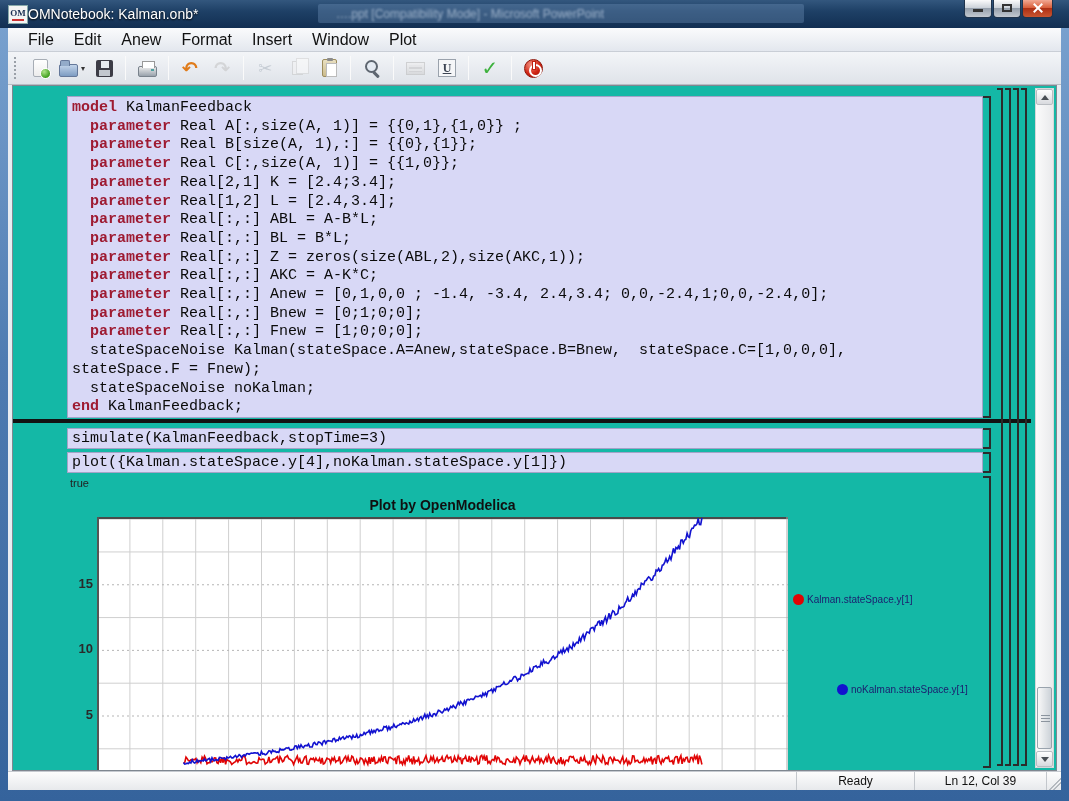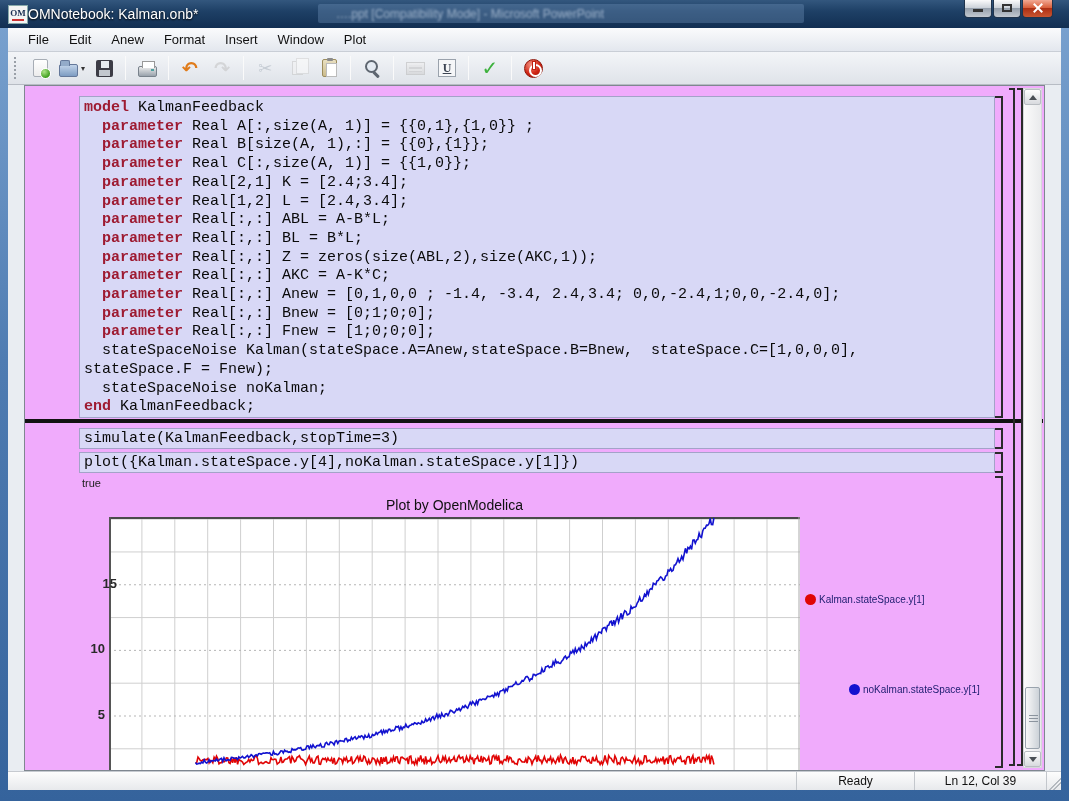--- a/index.html
+++ b/index.html
@@ -34,21 +34,21 @@
   .win-btn .g-x1 { transform:translateX(5px) rotate(45deg); }
   .win-btn .g-x2 { transform:translateX(5px) rotate(-45deg); }
 
   
   .content { position:absolute; left:8px; top:28px; width:1053px; height:762px;
              background:#e9edf2; display:flex; flex-direction:column; }
 
   .menubar { height:24px; background:linear-gradient(180deg,#fafbfc,#e3e7ee);
              border-bottom:1px solid #c9ced6; display:flex; align-items:center;
              padding-left:10px; }
-  .menu-item { font-size:13px; color:#111; padding:3px 10px; cursor:default; }
+  .menu-item { font-size:16px; color:#111; padding:3px 10px; cursor:default; }
 
   .toolbar { height:33px; background:linear-gradient(180deg,#f3f5f8,#dfe3e9);
              border-bottom:1px solid #b7bcc4; display:flex; align-items:center; padding-left:4px; }
   .tgrip { width:4px; height:22px; border-left:2px dotted #9aa0a8; margin:0 6px 0 2px; }
   .tb-btn { width:30px; height:26px; border:1px solid transparent; border-radius:3px;
             display:flex; align-items:center; justify-content:center; background:transparent; margin:0 1px; }
   .tsep { width:1px; height:24px; background:#c3c8cf; border-right:1px solid #fafafa; margin:0 5px; }
   .glyph { font-family:"DejaVu Sans", sans-serif; }
 
   .i-new { position:relative; width:15px; height:18px; background:linear-gradient(#fff,#ececec);
@@ -96,33 +96,33 @@
   .g-check { font-size:20px; font-weight:bold; color:#3db13d; line-height:1; }
   .i-stop { position:relative; width:19px; height:19px; border-radius:50%; border:1px solid #8e1408;
            background:radial-gradient(circle at 35% 28%,#f29383,#d02312 55%,#8e1408 100%); }
   .i-stop::before { content:""; position:absolute; top:4px; left:4px; width:9px; height:9px;
            border:2px solid #fff; border-radius:50%; }
   .i-stop::after { content:""; position:absolute; top:2px; left:8px; width:2px; height:7px;
            background:#fff; box-shadow:0 0 0 1px #c02010; }
   .dim { opacity:.55; }
 
   
-  .notebook { position:relative; flex:1; margin:0 16px; background:#f0abfc;
+  .notebook { position:relative; flex:1; margin:0 4px; background:#14b8a6;
               border:1px solid #7f8790; overflow:hidden; }
   .cell { position:absolute; left:54px; width:916px; background:#d8d8f6;
           border:1px solid #a3a3c8; font:15px/18.7px "Liberation Mono","DejaVu Sans Mono",monospace;
           color:#0a0a0a; white-space:pre; overflow:hidden; }
   .cell.code { top:10px; height:322px; padding:2px 4px; }
   .cell.oneline { height:21px; padding:1px 4px; }
   .kw { color:#9e1b32; font-weight:bold; }
   .group-divider { position:absolute; left:0; top:333px; width:1018px; height:4px; background:#121212; }
   .output-text { position:absolute; left:57px; top:391px; font-size:11px; color:#222; }
 
   .plot-title { position:absolute; left:84px; top:411px; width:691px; text-align:center;
-                font-size:14px; font-weight:normal; color:#101010; }
+                font-size:14px; font-weight:bold; color:#101010; }
   #plot-svg { position:absolute; left:84px; top:431px; background:#fff; }
   .ytick { position:absolute; width:40px; text-align:right; font-size:13px; font-weight:bold; color:#2a2a2a; }
   .legend-item { position:absolute; left:780px; display:flex; align-items:center; }
   .legend-dot { width:11px; height:11px; border-radius:50%; margin-right:3px; }
   .legend-label { font-size:10px; color:#1c1c6e; }
 
   .cellbracket { position:absolute; left:970px; width:8px;
                  border:2px solid #2b2b2b; border-left:none; }
   .rail { position:absolute; width:6px; top:2px; height:678px;
           border:2px solid #2b2b2b; border-left:none; }
@@ -285,21 +285,21 @@
           <line x1="0" y1="67.75999999999999" x2="691" y2="67.75999999999999" stroke="#b5b5b5" stroke-width="1" stroke-dasharray="2 3"></line>
           <line x1="0" y1="34.94999999999999" x2="691" y2="34.94999999999999" stroke="#cfcfcf" stroke-width="1"></line>
           <line x1="0" y1="2.1399999999999864" x2="691" y2="2.1399999999999864" stroke="#cfcfcf" stroke-width="1"></line>
           <line x1="0" y1="1" x2="691" y2="1" stroke="#4a4a4a" stroke-width="2"></line>
           <line x1="1" y1="0" x2="1" y2="253" stroke="#555555" stroke-width="2"></line>
           <line x1="690" y1="0" x2="690" y2="253" stroke="#aaaaaa" stroke-width="1"></line>
           <path d="M86.5 245.9L87.7 245.8L89.0 240.1L90.2 241.6L91.4 243.6L92.7 244.1L93.9 242.7L95.2 242.5L96.4 242.6L97.6 242.6L98.9 241.5L100.1 245.8L101.3 243.4L102.6 243.9L103.8 245.7L105.1 240.2L106.3 242.4L107.5 239.0L108.8 241.7L110.0 246.8L111.2 245.8L112.5 245.7L113.7 243.4L115.0 244.9L116.2 243.8L117.4 240.8L118.7 240.9L119.9 245.8L121.1 246.5L122.4 241.3L123.6 245.9L124.9 240.7L126.1 245.7L127.3 240.2L128.6 247.3L129.8 242.4L131.0 243.6L132.3 244.0L133.5 245.1L134.8 247.5L136.0 246.3L137.2 245.3L138.5 244.6L139.7 242.3L140.9 244.9L142.2 242.3L143.4 243.5L144.6 243.2L145.9 239.6L147.1 238.7L148.4 241.2L149.6 247.2L150.8 246.1L152.1 245.2L153.3 246.4L154.5 246.4L155.8 245.2L157.0 244.6L158.3 245.5L159.5 246.2L160.7 246.1L162.0 240.8L163.2 242.6L164.4 242.7L165.7 242.0L166.9 242.3L168.2 247.1L169.4 246.0L170.6 245.1L171.9 239.9L173.1 245.5L174.3 245.0L175.6 242.7L176.8 242.0L178.1 242.0L179.3 240.7L180.5 239.7L181.8 246.3L183.0 239.5L184.2 241.6L185.5 244.7L186.7 243.9L188.0 240.4L189.2 239.8L190.4 238.6L191.7 241.6L192.9 242.2L194.1 243.1L195.4 244.4L196.6 247.5L197.9 244.1L199.1 241.7L200.3 239.2L201.6 244.5L202.8 241.9L204.0 245.9L205.3 245.9L206.5 243.0L207.7 240.0L209.0 239.1L210.2 247.1L211.5 247.3L212.7 243.1L213.9 241.5L215.2 242.5L216.4 241.2L217.6 244.2L218.9 241.1L220.1 243.3L221.4 243.8L222.6 241.3L223.8 246.6L225.1 240.9L226.3 247.1L227.5 246.5L228.8 243.7L230.0 241.2L231.3 242.0L232.5 242.2L233.7 246.1L235.0 241.2L236.2 243.3L237.4 240.4L238.7 245.2L239.9 243.8L241.2 243.7L242.4 239.4L243.6 246.6L244.9 245.6L246.1 243.5L247.3 241.1L248.6 239.3L249.8 243.9L251.1 239.7L252.3 244.2L253.5 244.1L254.8 239.2L256.0 240.1L257.2 244.2L258.5 246.8L259.7 242.9L260.9 246.6L262.2 244.9L263.4 241.1L264.7 241.5L265.9 243.0L267.1 246.8L268.4 242.2L269.6 244.7L270.8 247.4L272.1 240.1L273.3 246.9L274.6 240.5L275.8 244.9L277.0 239.7L278.3 246.6L279.5 245.6L280.7 245.5L282.0 241.7L283.2 244.4L284.5 239.9L285.7 244.9L286.9 239.9L288.2 239.8L289.4 245.4L290.6 246.4L291.9 240.5L293.1 240.2L294.4 241.2L295.6 241.8L296.8 242.9L298.1 241.5L299.3 247.0L300.5 239.5L301.8 239.1L303.0 246.1L304.3 244.8L305.5 247.4L306.7 243.1L308.0 247.0L309.2 241.6L310.4 243.4L311.7 238.4L312.9 244.2L314.2 242.5L315.4 247.4L316.6 239.4L317.9 245.8L319.1 243.5L320.3 244.3L321.6 241.3L322.8 247.1L324.0 245.0L325.3 245.8L326.5 244.6L327.8 241.5L329.0 238.8L330.2 243.6L331.5 245.5L332.7 244.5L333.9 239.9L335.2 243.1L336.4 239.6L337.7 245.5L338.9 243.8L340.1 241.0L341.4 245.0L342.6 242.7L343.8 242.6L345.1 239.8L346.3 244.2L347.6 244.3L348.8 240.3L350.0 238.5L351.3 241.6L352.5 240.6L353.7 240.0L355.0 245.4L356.2 244.5L357.5 239.7L358.7 243.1L359.9 244.4L361.2 238.9L362.4 242.0L363.6 241.1L364.9 247.2L366.1 242.0L367.4 241.6L368.6 239.3L369.8 243.9L371.1 244.2L372.3 238.8L373.5 245.6L374.8 240.7L376.0 241.6L377.2 243.9L378.5 243.0L379.7 240.0L381.0 247.1L382.2 246.5L383.4 239.4L384.7 238.4L385.9 242.0L387.1 239.0L388.4 243.8L389.6 238.5L390.9 246.1L392.1 244.5L393.3 246.7L394.6 243.2L395.8 242.5L397.0 243.6L398.3 238.5L399.5 243.8L400.8 240.3L402.0 241.1L403.2 245.1L404.5 244.3L405.7 246.7L406.9 246.6L408.2 247.4L409.4 242.4L410.7 241.9L411.9 243.6L413.1 244.9L414.4 245.0L415.6 245.1L416.8 241.8L418.1 246.2L419.3 240.0L420.6 241.6L421.8 242.9L423.0 247.2L424.3 243.5L425.5 241.9L426.7 239.3L428.0 244.7L429.2 238.4L430.5 243.5L431.7 243.1L432.9 246.2L434.2 242.9L435.4 239.7L436.6 243.4L437.9 245.3L439.1 242.1L440.3 243.1L441.6 239.9L442.8 245.6L444.1 241.9L445.3 244.4L446.5 246.2L447.8 242.7L449.0 240.1L450.2 245.3L451.5 238.3L452.7 241.0L454.0 246.5L455.2 241.7L456.4 240.3L457.7 243.9L458.9 246.3L460.1 247.1L461.4 243.2L462.6 245.5L463.9 240.2L465.1 247.2L466.3 243.6L467.6 247.2L468.8 243.5L470.0 243.2L471.3 244.3L472.5 239.7L473.8 239.3L475.0 240.5L476.2 239.5L477.5 243.0L478.7 244.2L479.9 242.7L481.2 245.9L482.4 246.1L483.7 239.8L484.9 243.8L486.1 243.8L487.4 239.9L488.6 244.8L489.8 244.4L491.1 247.5L492.3 244.7L493.5 247.4L494.8 243.9L496.0 238.4L497.3 243.9L498.5 246.4L499.7 238.7L501.0 240.9L502.2 241.3L503.4 243.8L504.7 245.2L505.9 238.9L507.2 241.7L508.4 247.1L509.6 245.9L510.9 247.1L512.1 241.2L513.3 240.2L514.6 242.3L515.8 245.4L517.1 240.7L518.3 243.2L519.5 243.3L520.8 243.1L522.0 244.3L523.2 246.0L524.5 242.5L525.7 239.7L527.0 246.3L528.2 244.4L529.4 242.1L530.7 247.3L531.9 244.3L533.1 247.0L534.4 245.4L535.6 238.9L536.9 239.0L538.1 244.7L539.3 243.7L540.6 243.3L541.8 245.4L543.0 245.9L544.3 244.4L545.5 244.7L546.8 241.1L548.0 245.4L549.2 242.1L550.5 244.4L551.7 242.0L552.9 243.5L554.2 239.6L555.4 247.5L556.6 242.5L557.9 241.4L559.1 246.8L560.4 239.2L561.6 238.8L562.8 244.3L564.1 246.8L565.3 242.4L566.5 244.6L567.8 241.8L569.0 240.5L570.3 241.5L571.5 239.7L572.7 244.5L574.0 244.5L575.2 243.6L576.4 247.5L577.7 241.1L578.9 239.7L580.2 239.8L581.4 246.5L582.6 241.6L583.9 238.7L585.1 246.9L586.3 242.0L587.6 244.0L588.8 240.7L590.1 240.2L591.3 244.8L592.5 245.1L593.8 240.5L595.0 240.3L596.2 243.7L597.5 238.7L598.7 241.7L600.0 238.9L601.2 247.2L602.4 238.5L603.7 242.1L604.9 247.5" fill="none" stroke="#e00505" stroke-width="1.6"></path>
           <path d="M86.5 245.6L87.7 247.1L89.0 246.8L90.2 246.2L91.4 246.5L92.7 245.1L93.9 246.0L95.2 242.7L96.4 245.3L97.6 246.0L98.9 245.2L100.1 242.8L101.3 245.1L102.6 243.6L103.8 244.0L105.1 243.4L106.3 243.9L107.5 242.0L108.8 243.9L110.0 243.2L111.2 242.0L112.5 241.4L113.7 244.6L115.0 240.8L116.2 243.1L117.4 243.7L118.7 242.6L119.9 242.9L121.1 243.3L122.4 240.4L123.6 240.5L124.9 241.2L126.1 241.2L127.3 241.1L128.6 242.5L129.8 239.9L131.0 241.1L132.3 240.4L133.5 239.3L134.8 240.9L136.0 240.9L137.2 239.7L138.5 238.5L139.7 240.4L140.9 239.5L142.2 237.7L143.4 238.5L144.6 240.5L145.9 238.6L147.1 237.7L148.4 238.9L149.6 236.7L150.8 236.5L152.1 237.3L153.3 236.5L154.5 236.1L155.8 236.2L157.0 235.9L158.3 235.7L159.5 236.2L160.7 235.8L162.0 238.0L163.2 238.2L164.4 234.4L165.7 237.1L166.9 236.7L168.2 237.8L169.4 237.3L170.6 235.7L171.9 233.8L173.1 233.9L174.3 236.0L175.6 233.2L176.8 234.3L178.1 234.1L179.3 235.3L180.5 234.9L181.8 235.4L183.0 231.7L184.2 232.9L185.5 232.6L186.7 232.8L188.0 232.0L189.2 230.8L190.4 231.2L191.7 230.5L192.9 233.0L194.1 233.1L195.4 232.5L196.6 232.3L197.9 228.9L199.1 228.8L200.3 231.5L201.6 228.5L202.8 230.7L204.0 227.8L205.3 229.9L206.5 230.7L207.7 228.7L209.0 228.4L210.2 228.8L211.5 226.9L212.7 229.9L213.9 230.0L215.2 229.9L216.4 226.3L217.6 225.4L218.9 227.5L220.1 227.7L221.4 224.9L222.6 225.3L223.8 226.0L225.1 228.0L226.3 224.3L227.5 223.7L228.8 226.5L230.0 224.1L231.3 223.7L232.5 224.0L233.7 224.0L235.0 224.7L236.2 221.7L237.4 221.4L238.7 224.4L239.9 223.0L241.2 223.4L242.4 220.3L243.6 222.4L244.9 220.7L246.1 219.7L247.3 222.0L248.6 221.2L249.8 219.2L251.1 220.4L252.3 218.8L253.5 219.3L254.8 221.7L256.0 218.3L257.2 220.3L258.5 220.3L259.7 217.4L260.9 220.7L262.2 220.2L263.4 217.5L264.7 218.5L265.9 217.9L267.1 215.6L268.4 217.3L269.6 215.4L270.8 215.2L272.1 213.4L273.3 216.8L274.6 213.3L275.8 215.7L277.0 213.5L278.3 215.3L279.5 212.4L280.7 212.1L282.0 214.3L283.2 213.2L284.5 213.7L285.7 212.8L286.9 209.5L288.2 210.1L289.4 209.3L290.6 213.1L291.9 209.8L293.1 212.4L294.4 210.0L295.6 210.5L296.8 207.3L298.1 209.8L299.3 210.4L300.5 208.5L301.8 208.2L303.0 207.0L304.3 207.6L305.5 205.7L306.7 206.3L308.0 207.2L309.2 205.8L310.4 206.4L311.7 207.1L312.9 204.1L314.2 205.7L315.4 205.2L316.6 201.9L317.9 204.2L319.1 203.2L320.3 201.4L321.6 203.8L322.8 200.8L324.0 199.6L325.3 202.5L326.5 200.4L327.8 197.2L329.0 200.8L330.2 198.0L331.5 200.6L332.7 196.3L333.9 198.9L335.2 199.6L336.4 196.9L337.7 196.6L338.9 198.6L340.1 196.2L341.4 193.3L342.6 193.6L343.8 194.9L345.1 196.0L346.3 194.6L347.6 192.1L348.8 193.1L350.0 191.3L351.3 193.6L352.5 191.8L353.7 189.3L355.0 190.5L356.2 188.5L357.5 190.1L358.7 191.2L359.9 188.3L361.2 185.3L362.4 187.5L363.6 184.6L364.9 186.1L366.1 188.1L367.4 184.1L368.6 187.1L369.8 183.1L371.1 182.3L372.3 183.1L373.5 182.0L374.8 182.0L376.0 182.5L377.2 181.6L378.5 179.1L379.7 179.5L381.0 179.6L382.2 179.0L383.4 178.3L384.7 180.1L385.9 176.3L387.1 178.4L388.4 175.9L389.6 178.9L390.9 174.6L392.1 173.7L393.3 173.6L394.6 172.2L395.8 175.3L397.0 171.9L398.3 173.9L399.5 169.6L400.8 169.7L402.0 169.4L403.2 169.5L404.5 167.9L405.7 167.3L406.9 165.0L408.2 167.5L409.4 167.5L410.7 166.9L411.9 165.5L413.1 163.5L414.4 164.1L415.6 162.2L416.8 160.0L418.1 159.5L419.3 160.6L420.6 163.8L421.8 161.9L423.0 162.3L424.3 157.4L425.5 157.6L426.7 158.6L428.0 157.4L429.2 157.1L430.5 156.3L431.7 156.6L432.9 151.7L434.2 154.9L435.4 154.2L436.6 149.9L437.9 149.5L439.1 148.8L440.3 150.6L441.6 149.6L442.8 150.1L444.1 144.9L445.3 147.7L446.5 143.1L447.8 146.0L449.0 144.9L450.2 146.2L451.5 146.3L452.7 144.2L454.0 142.7L455.2 140.3L456.4 139.1L457.7 141.8L458.9 140.2L460.1 139.9L461.4 135.0L462.6 136.0L463.9 133.3L465.1 136.2L466.3 131.6L467.6 135.3L468.8 133.2L470.0 131.1L471.3 134.0L472.5 128.6L473.8 130.6L475.0 131.9L476.2 126.0L477.5 128.9L478.7 126.4L479.9 125.2L481.2 126.0L482.4 120.8L483.7 124.3L484.9 120.1L486.1 117.5L487.4 122.3L488.6 118.1L489.8 115.1L491.1 115.2L492.3 116.2L493.5 111.6L494.8 110.8L496.0 110.4L497.3 113.4L498.5 108.4L499.7 108.3L501.0 104.9L502.2 104.2L503.4 108.9L504.7 103.2L505.9 107.5L507.2 102.9L508.4 99.9L509.6 105.3L510.9 101.1L512.1 96.3L513.3 102.3L514.6 96.8L515.8 93.8L517.1 94.7L518.3 98.0L519.5 97.4L520.8 96.3L522.0 89.4L523.2 91.5L524.5 90.3L525.7 90.2L527.0 89.5L528.2 86.0L529.4 84.1L530.7 80.3L531.9 84.1L533.1 84.0L534.4 81.3L535.6 77.3L536.9 79.1L538.1 74.2L539.3 77.6L540.6 72.7L541.8 71.7L543.0 72.1L544.3 66.2L545.5 67.0L546.8 67.6L548.0 63.8L549.2 63.5L550.5 61.3L551.7 59.9L552.9 60.9L554.2 63.3L555.4 62.8L556.6 59.1L557.9 58.5L559.1 53.0L560.4 53.9L561.6 51.6L562.8 54.2L564.1 53.3L565.3 48.1L566.5 47.9L567.8 45.1L569.0 41.6L570.3 45.1L571.5 43.1L572.7 39.4L574.0 42.5L575.2 37.1L576.4 31.3L577.7 36.3L578.9 30.6L580.2 31.7L581.4 29.2L582.6 32.5L583.9 23.2L585.1 22.9L586.3 26.3L587.6 23.0L588.8 22.4L590.1 16.3L591.3 19.8L592.5 20.5L593.8 13.7L595.0 11.2L596.2 11.2L597.5 8.1L598.7 8.4L600.0 6.7L601.2 1.4L602.4 7.6L603.7 7.7L604.9 1.0" fill="none" stroke="#1212cf" stroke-width="1.6"></path>
         </svg>
       <div id="plot-layer">
-          <div class="ytick" style="left: 52px; top: 489.76px;">15</div>
+          <div class="ytick" style="left: 40px; top: 489.76px;">15</div>
           <div class="ytick" style="left: 40px; top: 555.38px;">10</div>
           <div class="ytick" style="left: 40px; top: 621px;">5</div>
           <div class="legend-item" style="top: 508px;">
             <span class="legend-dot" style="background: rgb(224, 5, 5);"></span>
             <span class="legend-label">Kalman.stateSpace.y[1]</span>
           </div>
           <div class="legend-item" style="top: 598px; padding-left: 44px;">
             <span class="legend-dot" style="background: rgb(18, 18, 207);"></span>
             <span class="legend-label">noKalman.stateSpace.y[1]</span>
           </div>

